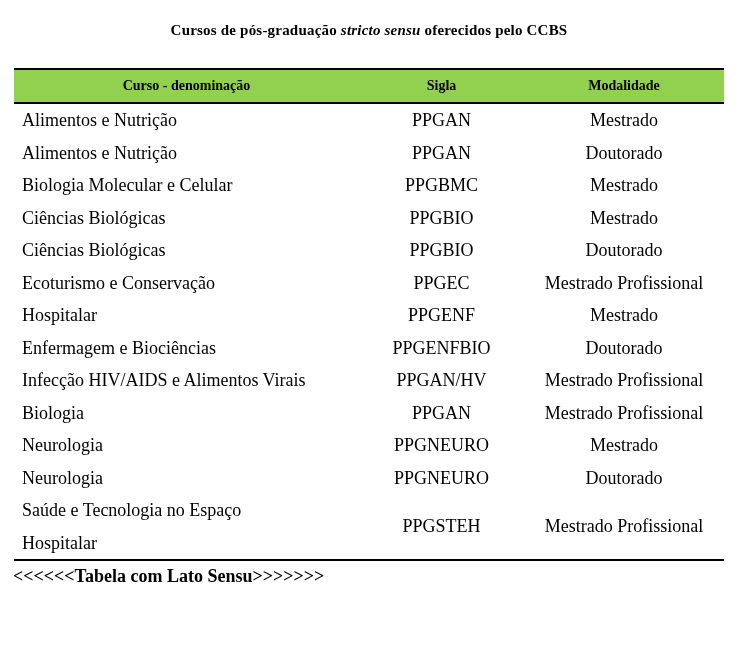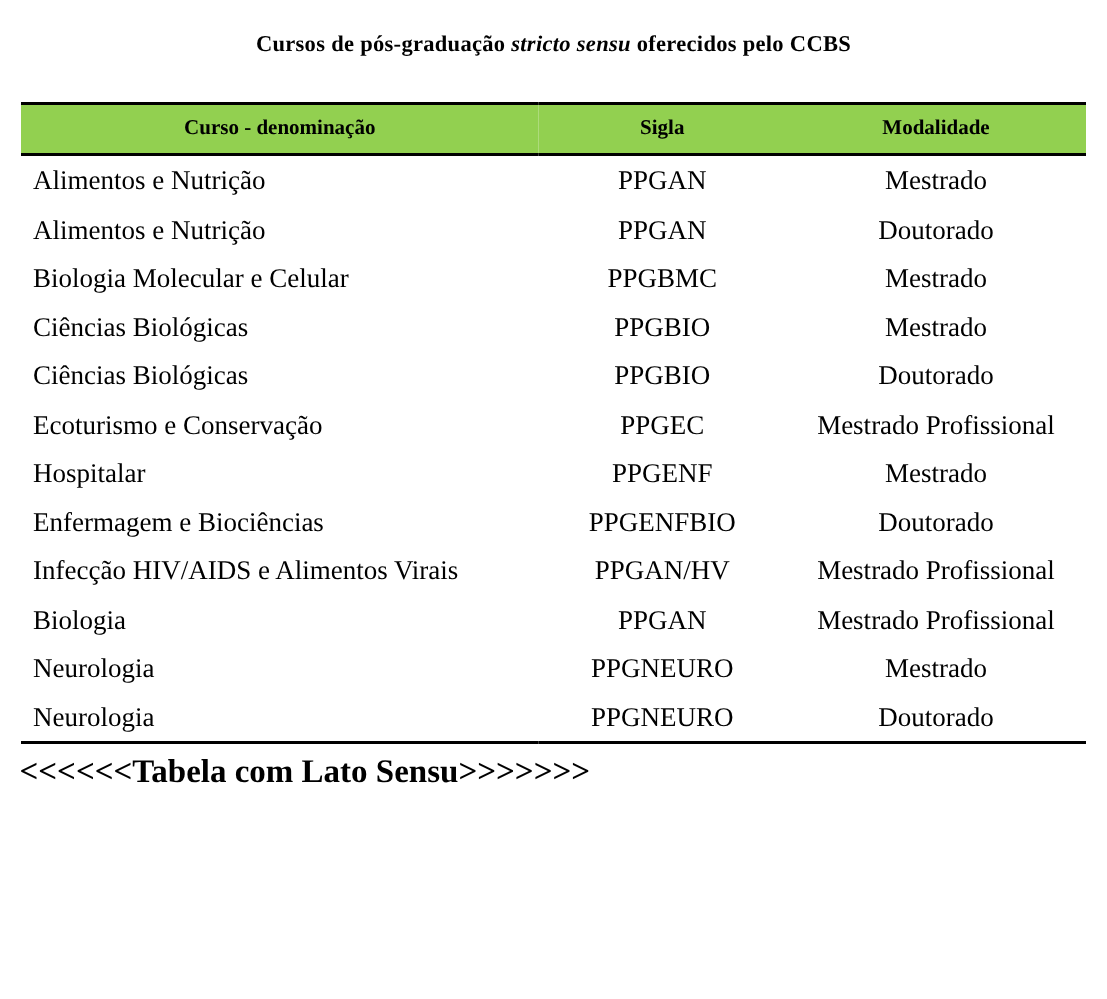--- a/index.html
+++ b/index.html
@@ -51,21 +51,21 @@
   td.curso {
     text-align: left;
     padding-left: 8px;
     white-space: pre-line; 
   }
   tbody tr:last-child td {
     border-bottom: 2px solid var(--table-border, #000);
   }
   .caption {
     margin: 5px 0 0 13px;
-    font-size: 22px;
+    font-size: 18px;
     font-weight: bold;
   }
 </style>
 </head>
 <body>
 
 <div class="title">
   <span>Cursos de pós-graduação </span><span class="it">stricto sensu</span><span> oferecidos pelo CCBS</span>
 </div>
 
@@ -136,16 +136,22 @@
     <tr>
       <td class="curso">Neurologia</td>
       <td>PPGNEURO</td>
       <td>Mestrado</td>
     </tr>
     <tr>
       <td class="curso">Neurologia</td>
       <td>PPGNEURO</td>
       <td>Doutorado</td>
     </tr>
+    <tr>
+      <td class="curso">Saúde e Tecnologia no Espaço
+Hospitalar</td>
+      <td>PPGSTEH</td>
+      <td>Mestrado Profissional</td>
+    </tr>
   </tbody>
 </table>
 
 <div class="caption">&lt;&lt;&lt;&lt;&lt;&lt;Tabela com Lato Sensu&gt;&gt;&gt;&gt;&gt;&gt;&gt;</div>
 
 </body></html>

